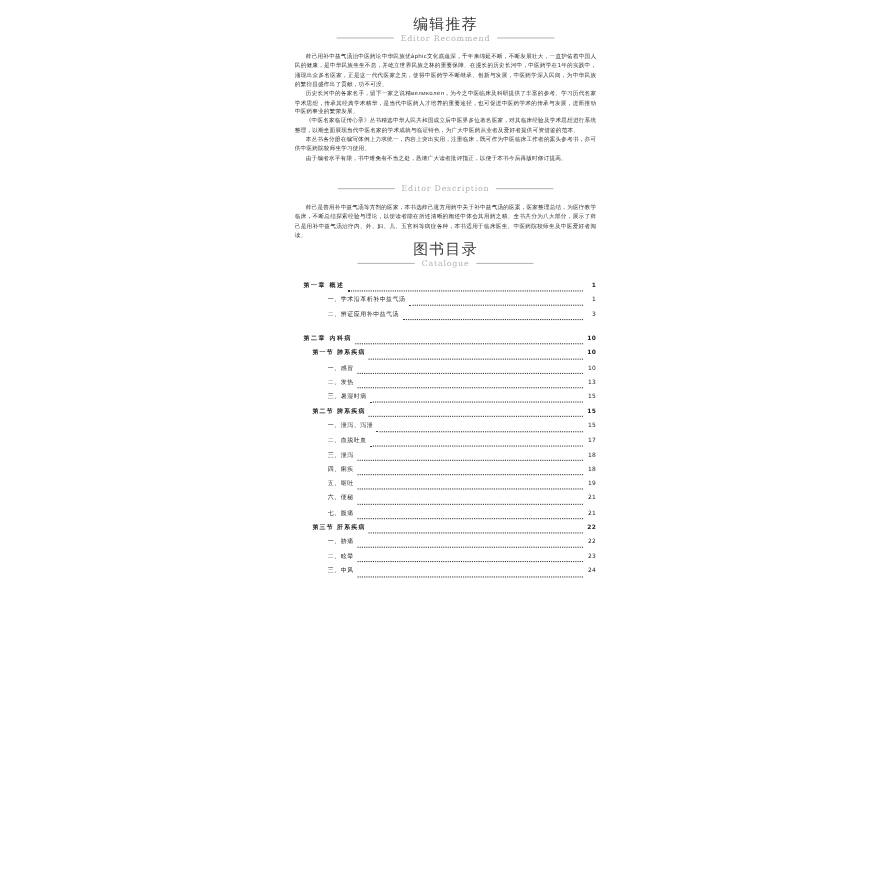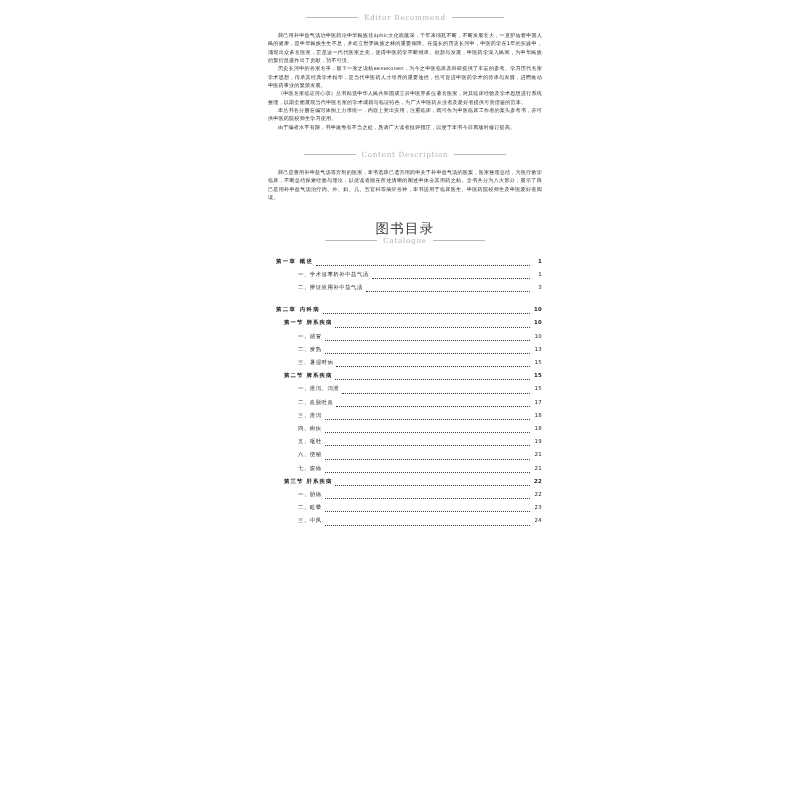--- a/index.html
+++ b/index.html
@@ -112,49 +112,50 @@
   .lvl-item { padding-left: 30px; }
   .toc-gap { height: 9px; }
 </style>
 </head>
 <body>
 
 <div class="page">
 
   <div style="padding-top:14px;">
     <div class="section-head">
+      <div class="sec-title">编辑推荐</div>
       <div class="sec-sub-row">
         <div class="sec-rule"></div>
         <div class="sec-sub">Editor Recommend</div>
         <div class="sec-rule"></div>
       </div>
     </div>
     <div class="body-block">
       <p class="para indent">薛己用补中益气汤治中医药论中华民族优áphic文化底蕴深，千年来绵延不断，不断发展壮大，一直护佑着中国人民的健康，是中华民族生生不息，并屹立世界民族之林的重要保障。在漫长的历史长河中，中医药学在1年的实践中，涌现出众多名医家，正是这一代代医家之先，使得中医药学不断继承、创新与发展，中医药学深入民间，为中华民族的繁衍昌盛作出了贡献，功不可没。</p>
       <p class="para indent">历史长河中的各家名手，留下一家之说精великолеп，为今之中医临床及科研提供了丰富的参考。学习历代名家学术思想，传承其经典学术精华，是当代中医药人才培养的重要途径，也可促进中医药学术的传承与发展，进而推动中医药事业的繁荣发展。</p>
       <p class="para indent">《中医名家临证传心录》丛书精选中华人民共和国成立后中医界多位著名医家，对其临床经验及学术思想进行系统整理，以期全面展现当代中医名家的学术成就与临证特色，为广大中医药从业者及爱好者提供可资借鉴的范本。</p>
       <p class="para indent">本丛书各分册在编写体例上力求统一，内容上突出实用，注重临床，既可作为中医临床工作者的案头参考书，亦可供中医药院校师生学习使用。</p>
       <p class="para indent">由于编者水平有限，书中难免有不当之处，恳请广大读者批评指正，以便于本书今后再版时修订提高。</p>
     </div>
   </div>
 
   <div style="margin-top:20px;">
     <div class="section-head">
       <div class="sec-sub-row">
         <div class="sec-rule"></div>
-        <div class="sec-sub">Content Description</div>
+        <div class="sec-sub">Editor Description</div>
         <div class="sec-rule"></div>
       </div>
     </div>
     <div class="body-block">
       <p class="para indent">薛己是善用补中益气汤等方剂的医家，本书选薛己遣方用药中关于补中益气汤的医案，医家整理总结，为医疗教学临床，不断总结探索经验与理论，以使读者能在所述清晰的阐述中体会其用药之精。全书共分为八大部分，展示了薛己是用补中益气汤治疗内、外、妇、儿、五官科等病症各种，本书适用于临床医生、中医药院校师生及中医爱好者阅读。</p>
     </div>
   </div>
 
-  <div style="margin-top:18px;">
+  <div style="">
     <div class="section-head">
       <div class="sec-title">图书目录</div>
       <div class="sec-sub-row">
         <div class="sec-rule"></div>
         <div class="sec-sub">Catalogue</div>
         <div class="sec-rule"></div>
       </div>
     </div>
     <div class="toc" id="toc-list">
         <div class="toc-row lvl-chapter">

